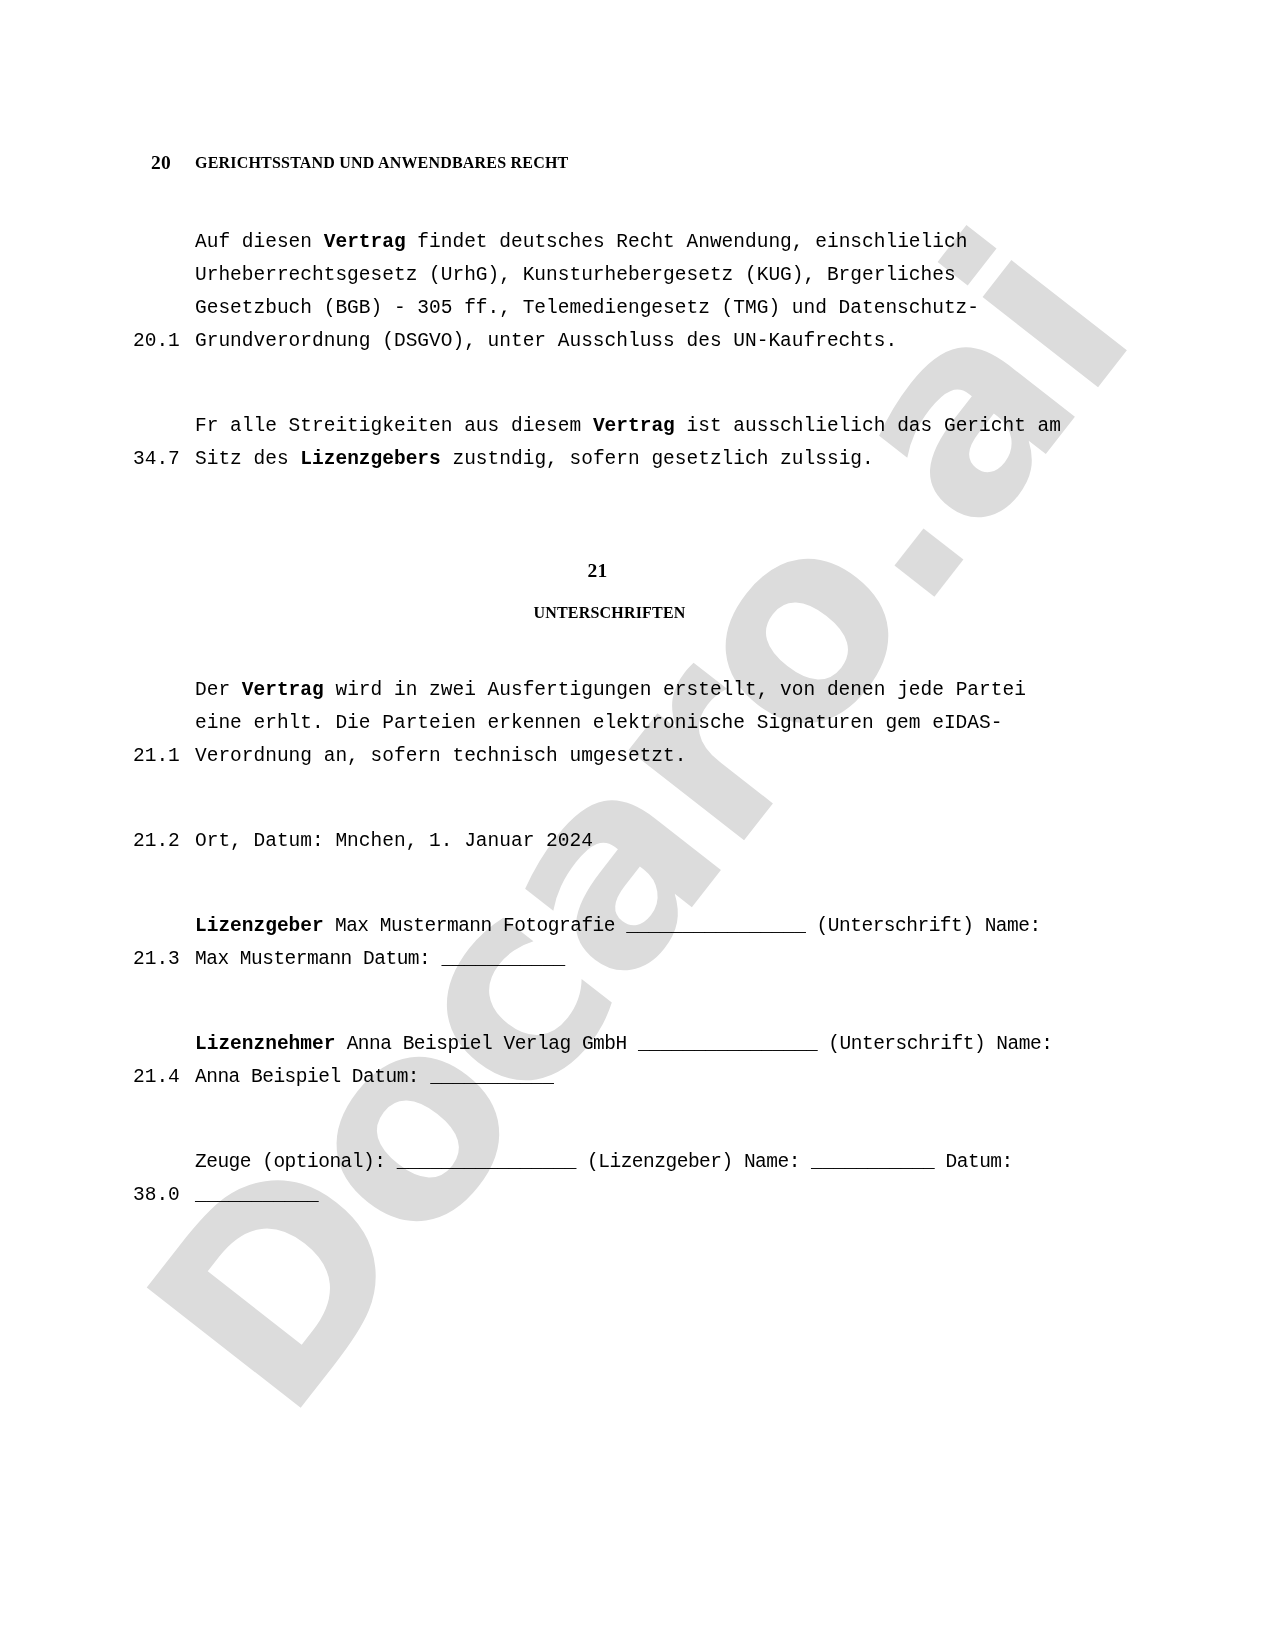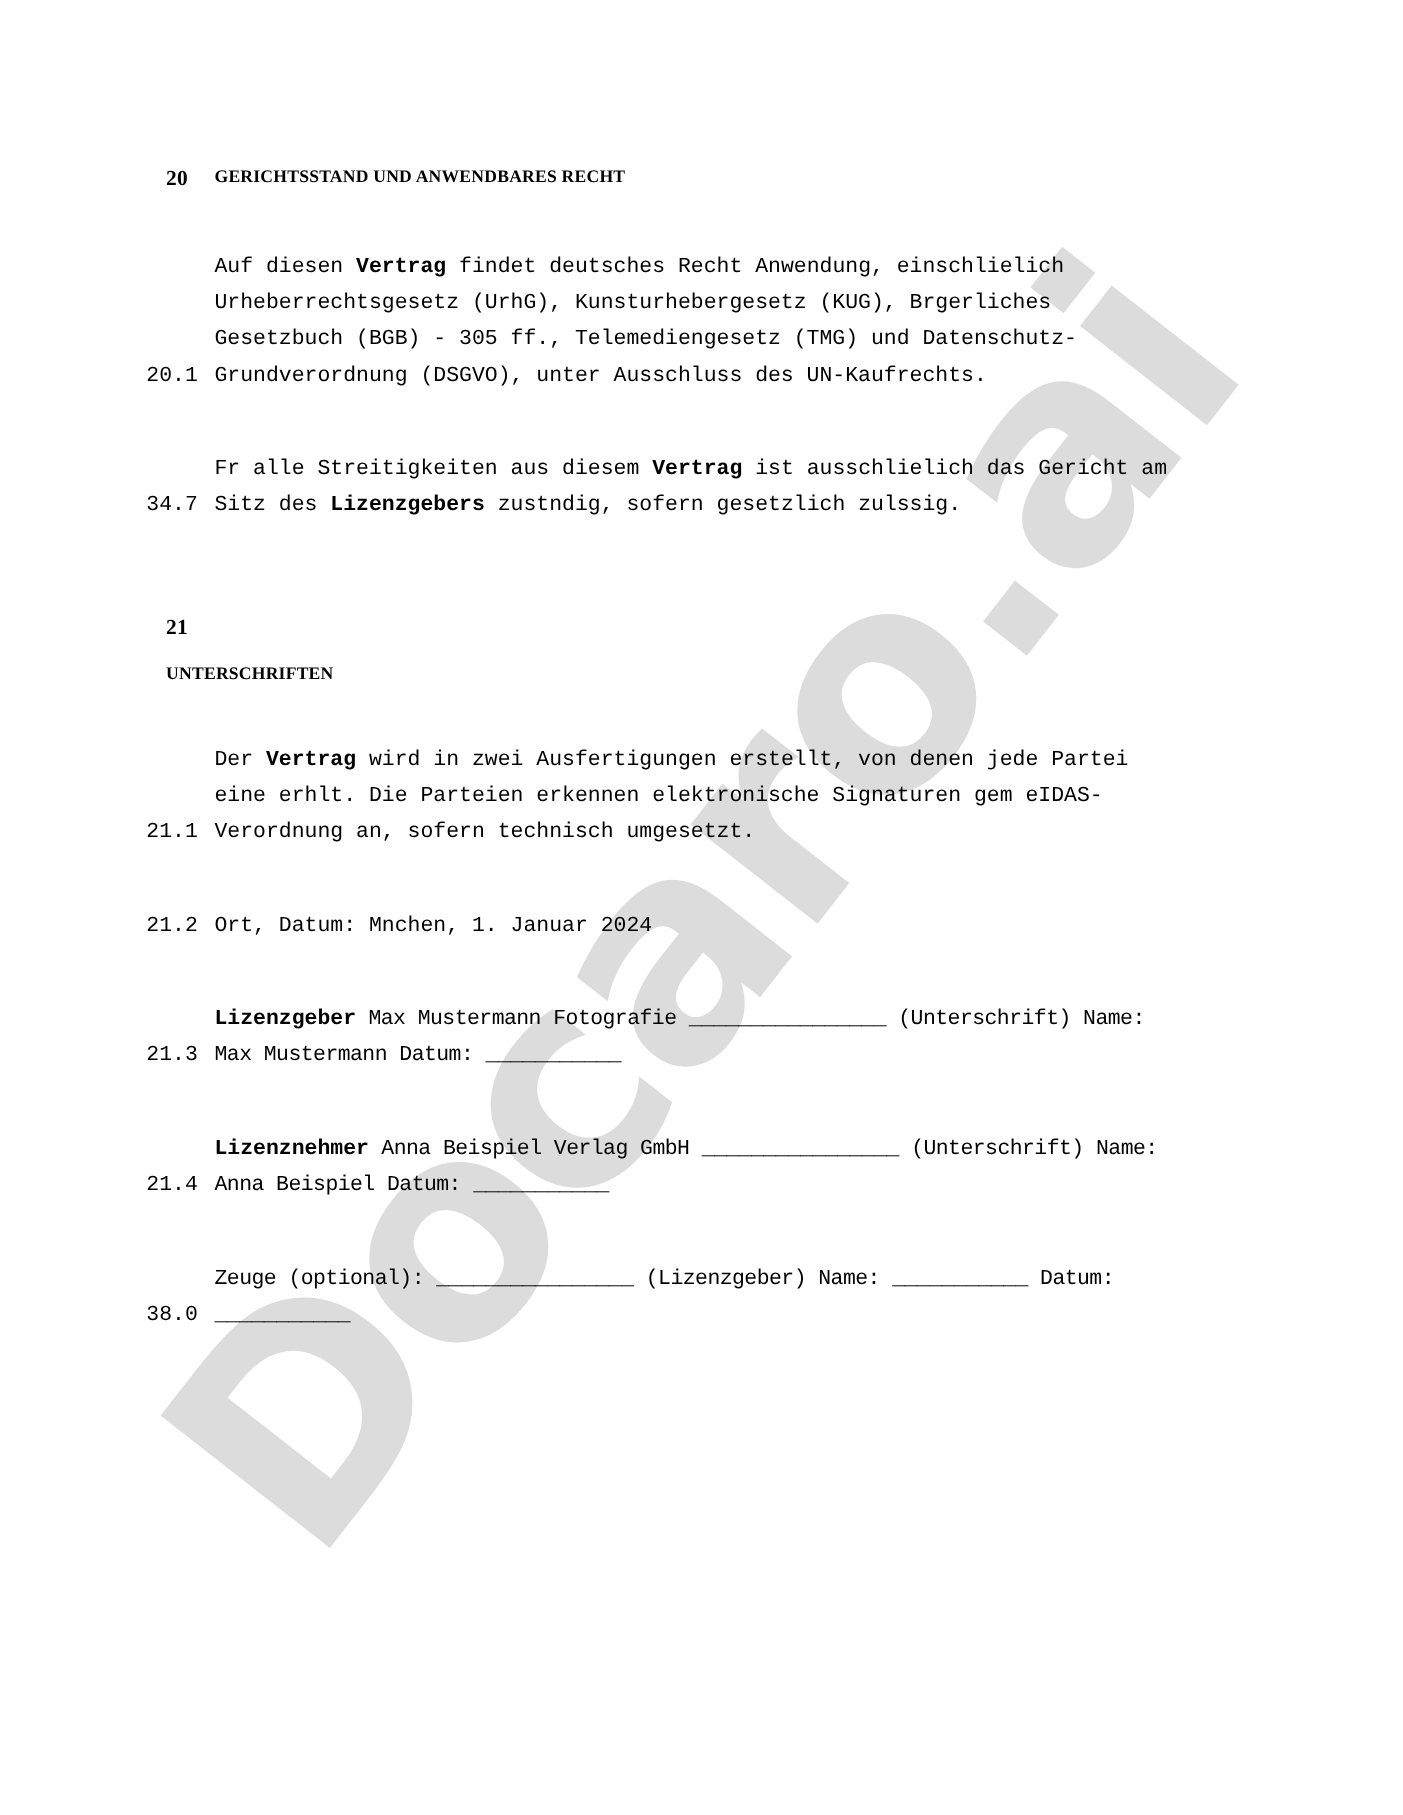--- a/index.html
+++ b/index.html
@@ -55,21 +55,21 @@
   #doc-body {
     position: absolute;
     left: 133px;
     top: 152px;
     width: 935px;
   }
 
   
   .section-heading {
     display: flex;
-    align-items: flex-start;
+    align-items: center;
     margin: 0 0 22px 0;
     padding-left: 18px;
   }
   .section-heading .h-num {
     font-weight: bold;
     font-size: 19.5px;
     width: 44px;
     flex: 0 0 44px;
     letter-spacing: 0.2px;
   }

